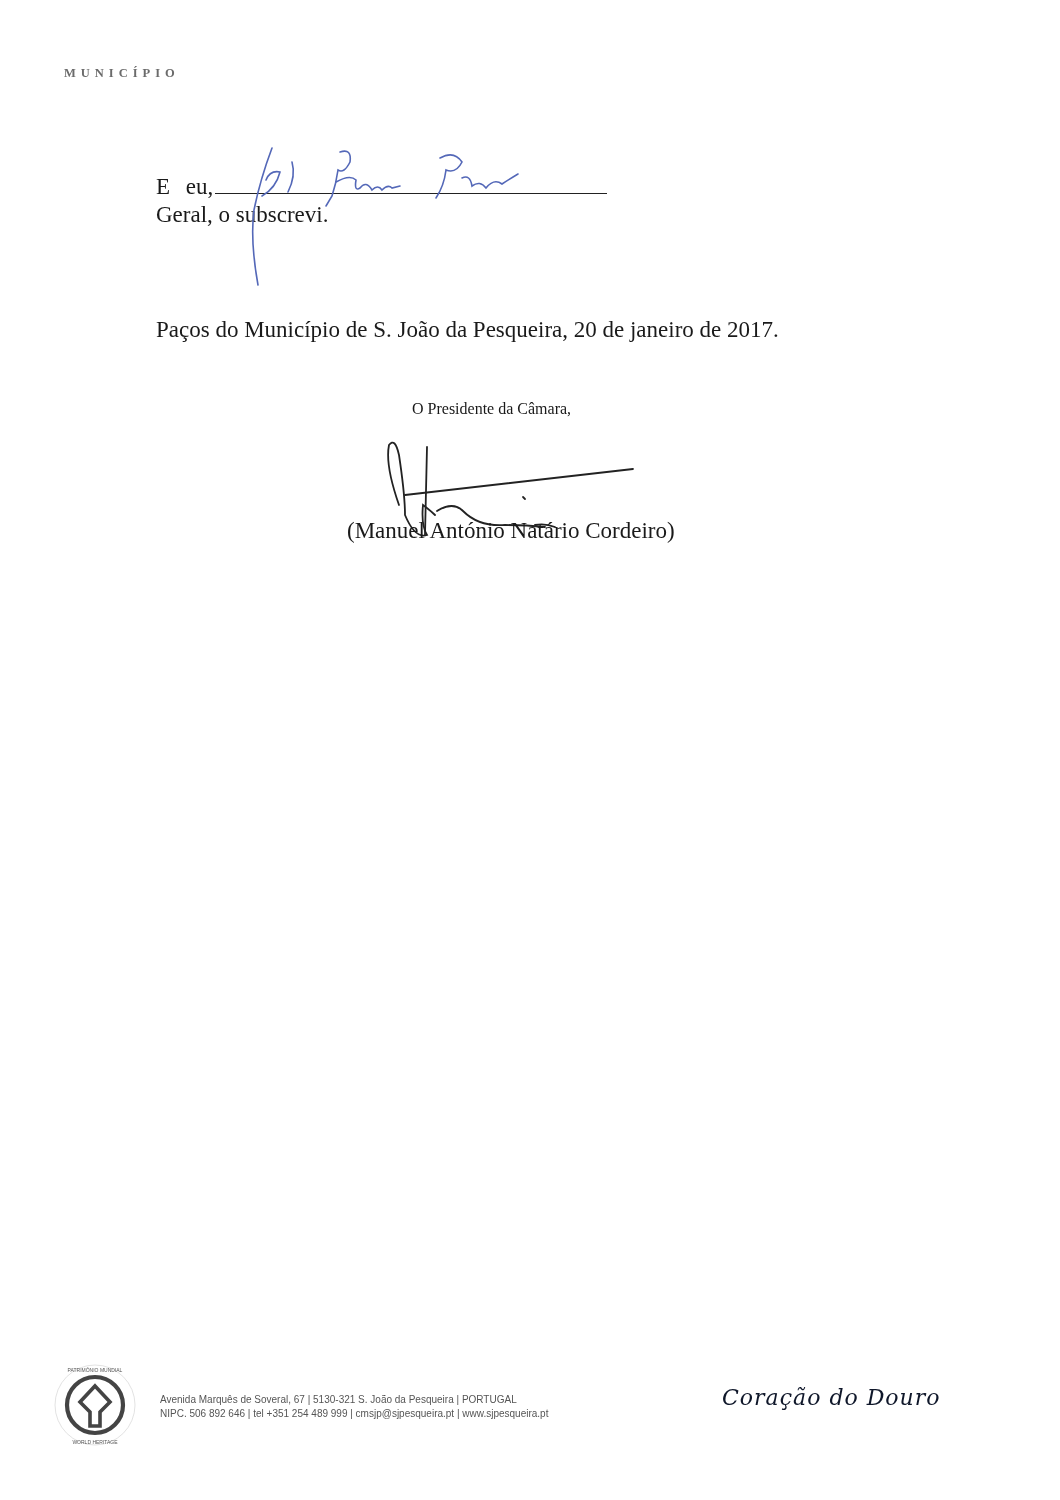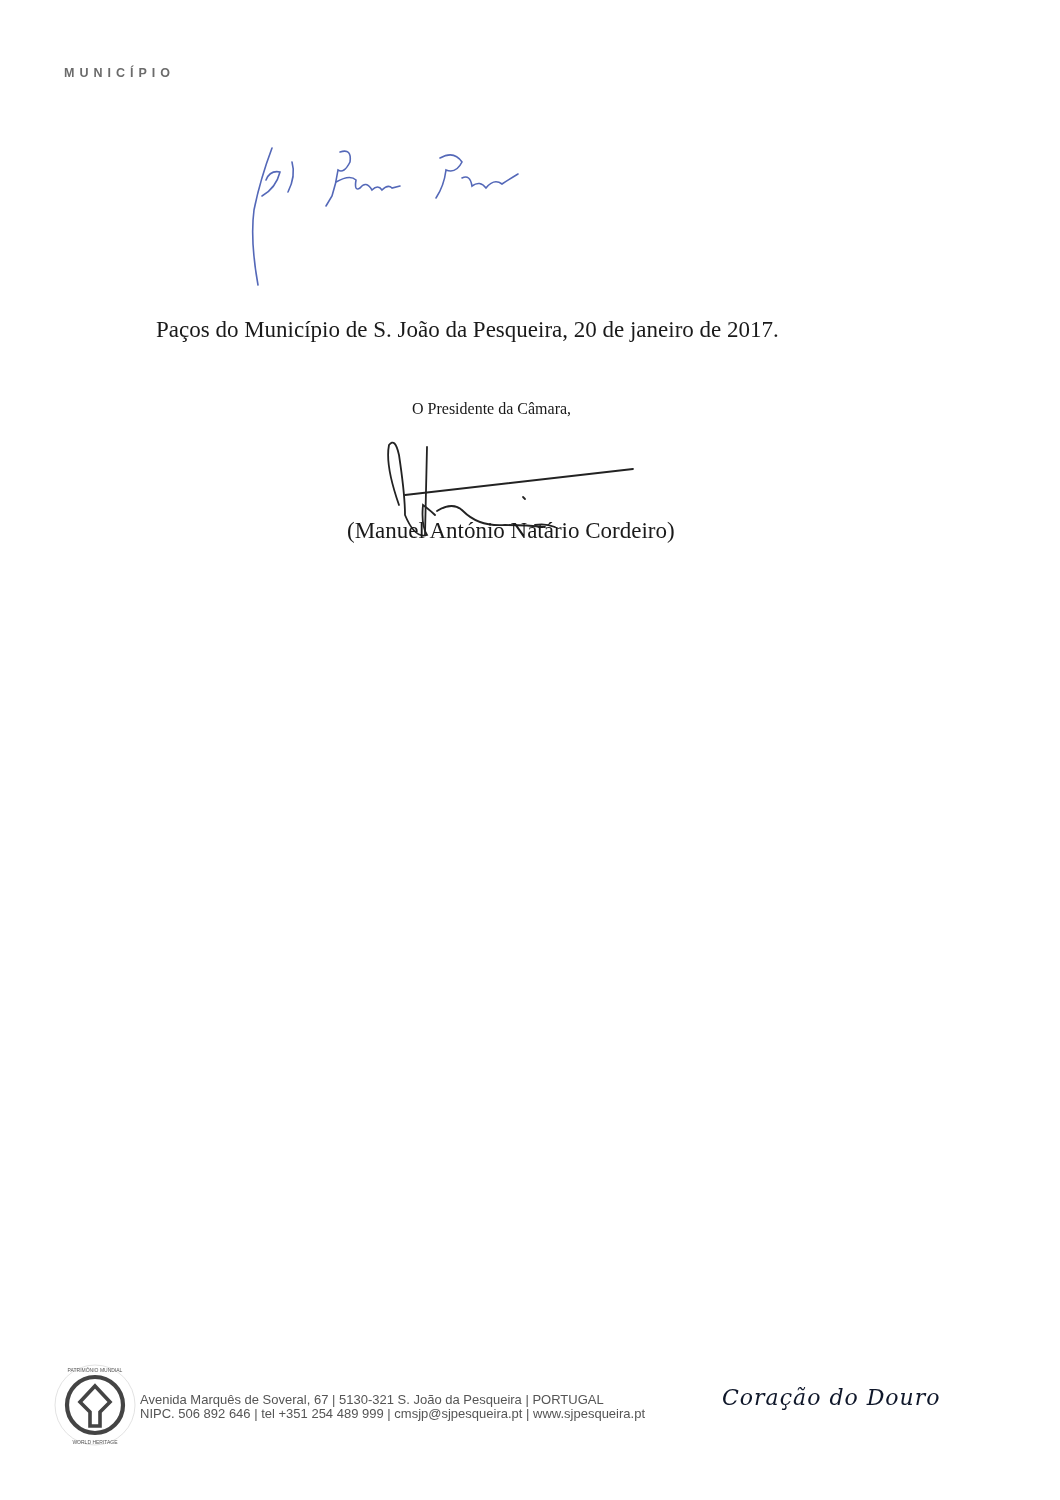--- a/index.html
+++ b/index.html
@@ -1,21 +1,21 @@
 <!DOCTYPE html>
 <html><head>
 <meta charset="utf-8">
 <style>
   html, body { margin: 0; padding: 0; background: #ffffff; }
   body { width: 1060px; height: 1500px; position: relative; overflow: hidden;
          font-family: "Liberation Serif", "DejaVu Serif", serif; color: #1a1a1a; }
 
   
   .logo { position: absolute; left: 64px; top: 66px; }
-  .logo-sub { font-family: Liberation Sans, sans-serif; font-size: 12.5px;
+  .logo-sub { font-family: Liberation Serif, serif; font-size: 12.5px;
               letter-spacing: 5px; color: #6b6b6b; font-weight: bold; }
   .logo-main { display: flex; align-items: center; margin-top: 2px; }
   .logo-word { font-family: "Liberation Sans", "DejaVu Sans", sans-serif; font-size: 40px;
                letter-spacing: 4px; color: #8a8a8a; font-weight: normal; line-height: 1; }
   .logo-emblem { width: 44px; height: 48px; margin: 0 2px; }
 
   
   .text { position: absolute; left: 156px; width: 760px; font-size: 23px; line-height: 28px; }
   .para1 { top: 173px; }
   .line { display: flex; justify-content: space-between; white-space: nowrap; }
@@ -25,36 +25,43 @@
   .para2 { top: 316px; }
   .closing { position: absolute; left: 412px; top: 400px; font-size: 16px; }
   .signer { position: absolute; left: 347px; top: 518px; font-size: 23px; }
 
   
   .sig1 { position: absolute; left: 240px; top: 140px; width: 340px; height: 150px; }
   .sig2 { position: absolute; left: 375px; top: 435px; width: 270px; height: 110px; }
 
   
   .footer-seal { position: absolute; left: 52px; top: 1362px; width: 86px; height: 86px; }
-  .footer-text { position: absolute; left: 140px; top: 1393px;
-                 font-family: "Liberation Sans", "DejaVu Sans", sans-serif; font-size: 13px;
+  .footer-text { position: absolute; left: 160px; top: 1393px;
+                 font-family: "Liberation Sans", "DejaVu Sans", sans-serif; font-size: 10px;
                  color: #555; line-height: 14px; }
   .footer-slogan { position: absolute; left: 722px; top: 1385px; width: 240px; height: 50px; }
   .slogan-text { font-family: "DejaVu Serif", serif; font-style: italic; font-size: 22px;
                  color: #0f172a; letter-spacing: 1px; }
 </style>
 </head>
 <body>
 
 <div class="logo">
   <div class="logo-sub">MUNICÍPIO</div>
 </div>
 
 <div class="text para1">
   <div class="line">
+    <span style="display:flex;align-items:baseline;">
+      <span style="word-spacing:10px;">E eu,</span>
+      <span class="blank"></span>
+    </span>
+  </div>
+  <div class="line left">
+    <span>Geral, o subscrevi.</span>
   </div>
 </div>
 
 <svg class="sig1" viewBox="0 0 340 150">
   <g stroke="#5468b8" stroke-width="1.6" fill="none" stroke-linecap="round">
     <path d="M32 8 Q20 40 14 70 Q10 100 18 145"></path>
     <path d="M26 40 Q30 30 40 32 Q36 48 22 56"></path>
     <path d="M52 22 Q56 36 48 52"></path>
     <path d="M100 12 Q112 8 110 22 Q104 34 98 30 Q96 44 92 56 L86 66"></path>
     <path d="M96 42 Q110 34 116 40 Q114 52 120 48 Q126 40 132 50 Q138 44 142 50 Q148 44 152 48 L160 46"></path>

